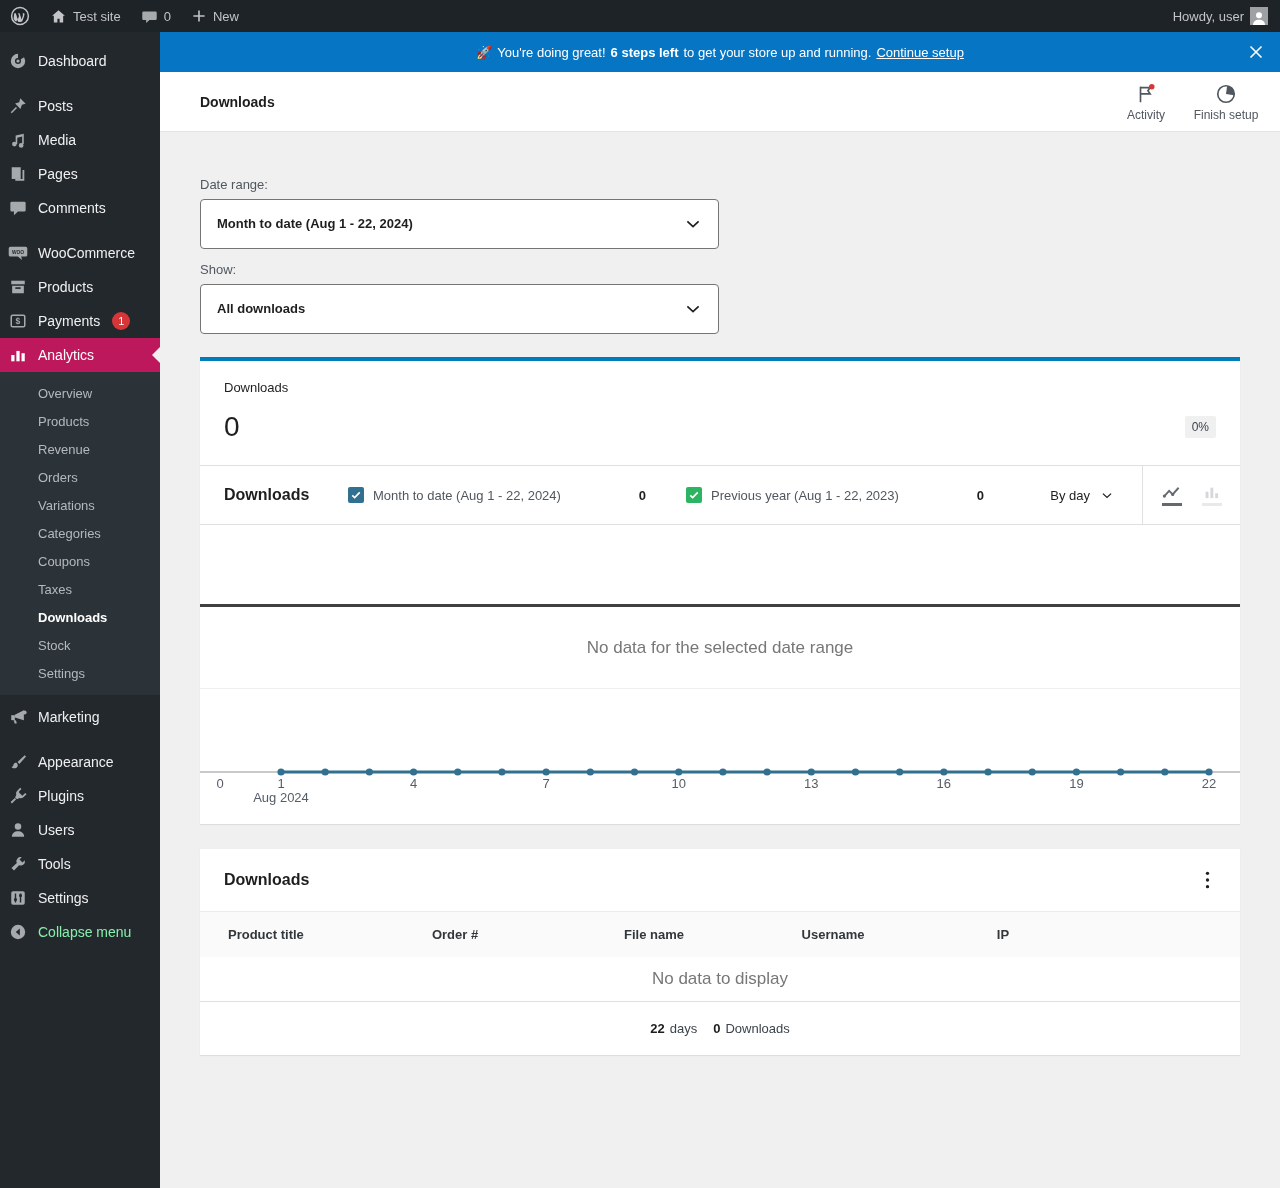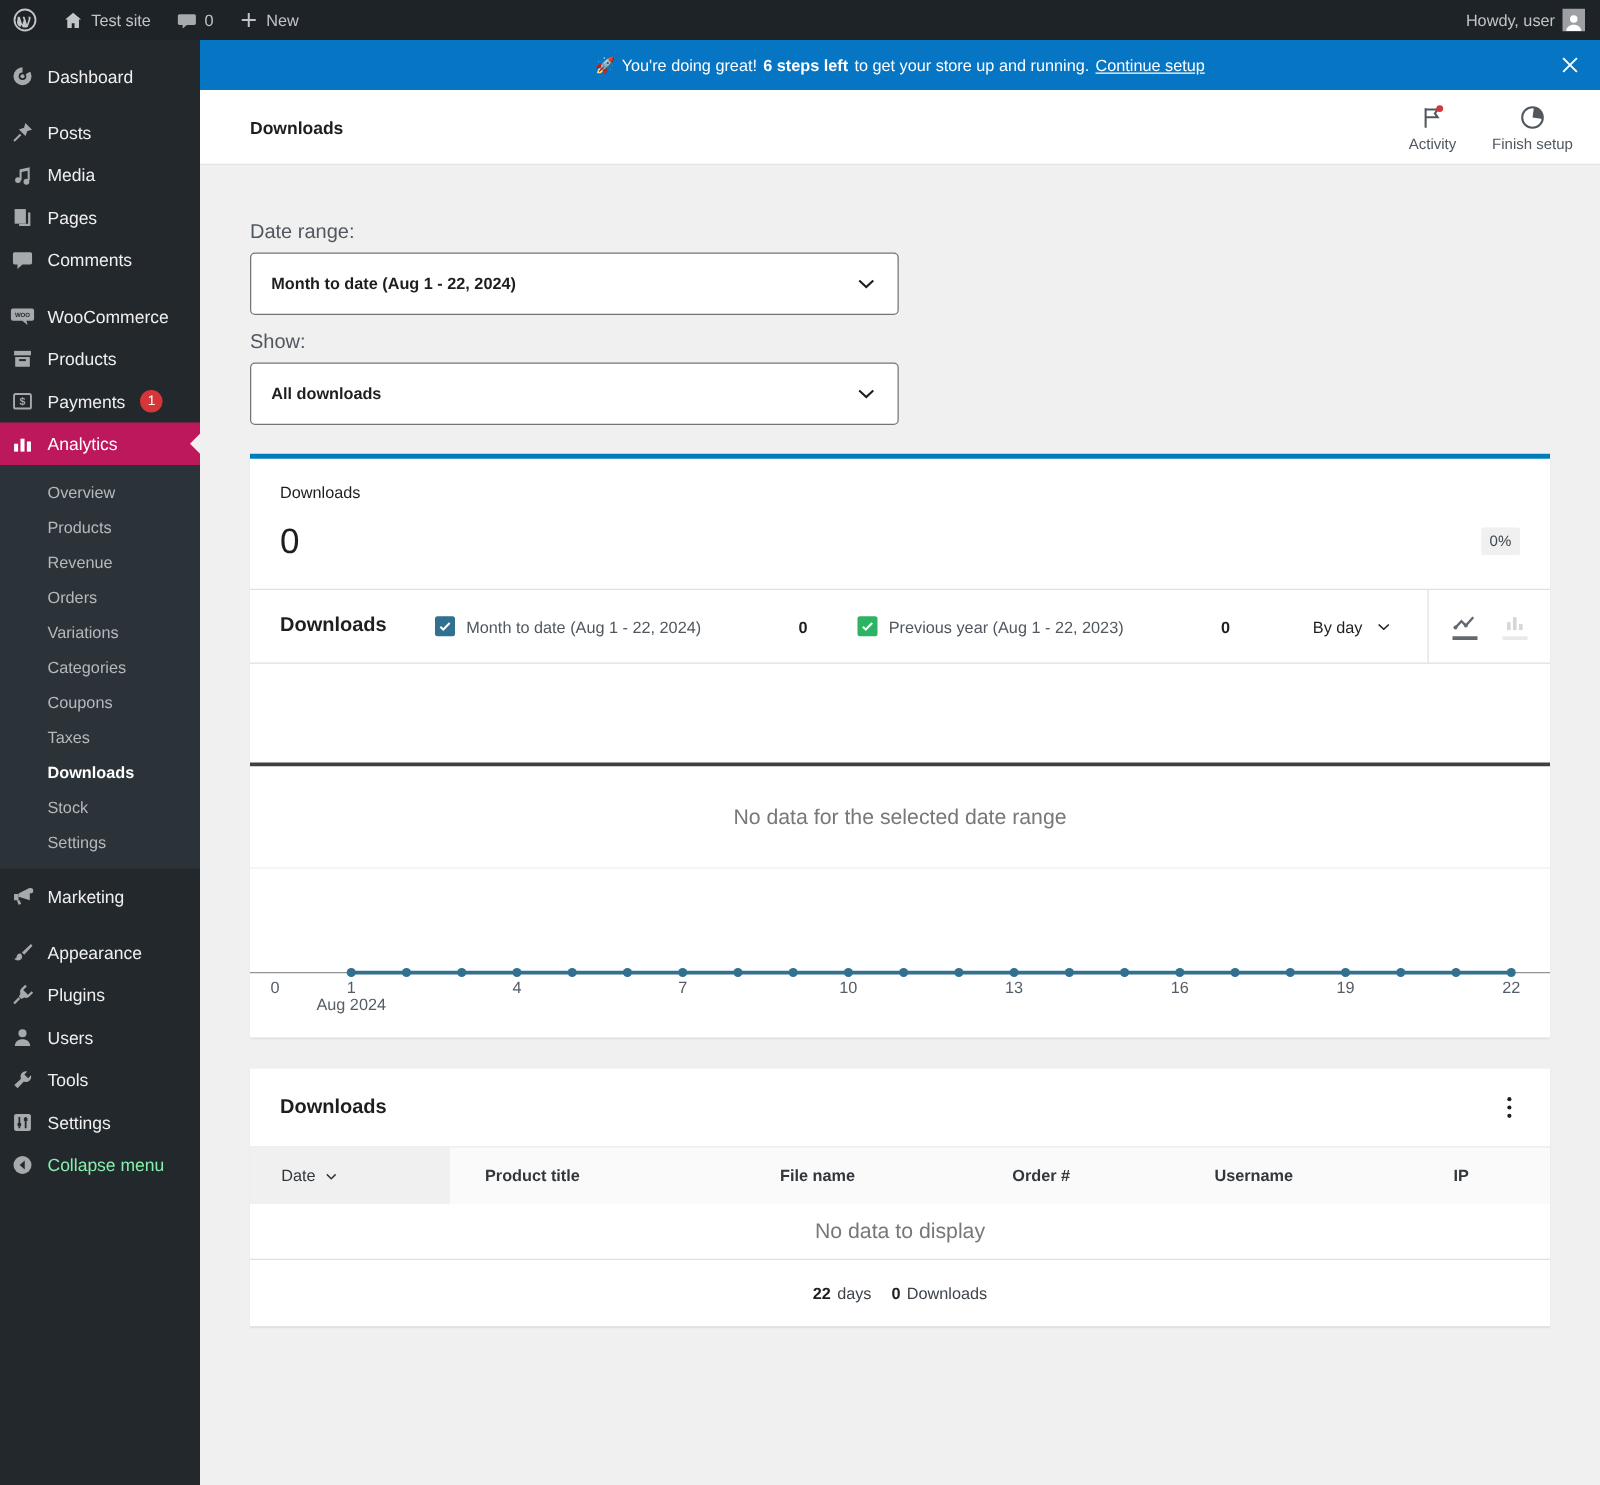--- a/index.html
+++ b/index.html
@@ -59,21 +59,21 @@
     height:60px; background:#fff; border-bottom:1px solid #e2e4e7;
     display:flex; align-items:center;
   }
   .page-title { font-size:14px; font-weight:bold; color:#1e1e1e; padding-left:40px; }
   .header-actions { margin-left:auto; display:flex; padding-right:14px; }
   .header-action { width:80px; display:flex; flex-direction:column; align-items:center; gap:3px; padding-top:2px; cursor:pointer; }
   .header-action .ha-label { font-size:12px; color:#50575e; }
 
   .page-body { padding:0 40px; }
 
-  .filter-label { margin-top:45px; font-size:16px; color:#50575e; margin-bottom:7px; }
+  .filter-label { margin-top:45px; font-size:13px; color:#50575e; margin-bottom:7px; }
   .select-box {
     width:519px; height:50px; background:#fff; border:1px solid #757575; border-radius:4px;
     display:flex; align-items:center; padding:0 16px; cursor:pointer;
   }
   .select-text { flex:1; line-height:1.25; }
   .select-line1 { font-size:13px; font-weight:bold; color:#1e1e1e; }
   .select-line2 { font-size:13px; color:#3c434a; }
   .chev { width:18px; height:18px; color:#1e1e1e; flex:0 0 18px; }
 
   .card { background:#fff; box-shadow:0 1px 1px rgba(0,0,0,.08); }
@@ -545,34 +545,28 @@
         <div class="kebab">
           <svg width="5" height="20" viewBox="0 0 6 24">
             <circle cx="3" cy="4" r="2" fill="currentColor"></circle>
               <circle cx="3" cy="12" r="2" fill="currentColor"></circle>
               <circle cx="3" cy="20" r="2" fill="currentColor"></circle>
           </svg>
         </div>
       </div>
 
       <div class="col-header-row">
-        <div class="col-cell sorted">
-          <span>Date</span>
-          <svg class="sort-chev" viewBox="0 0 24 24">
-              <path d="M5 9l7 7 7-7" fill="none" stroke="currentColor" stroke-width="2.4"></path>
-            </svg>
-        </div>
         <div class="col-cell left">
             <span>Product title</span>
           </div>
         <div class="col-cell">
+            <span>Order #</span>
+          </div>
+        <div class="col-cell">
             <span>File name</span>
-          </div>
-        <div class="col-cell">
-            <span>Order #</span>
           </div>
         <div class="col-cell">
             <span>Username</span>
           </div>
         <div class="col-cell">
             <span>IP</span>
           </div>
       </div>
 
       <div class="empty-row">No data to display</div>

